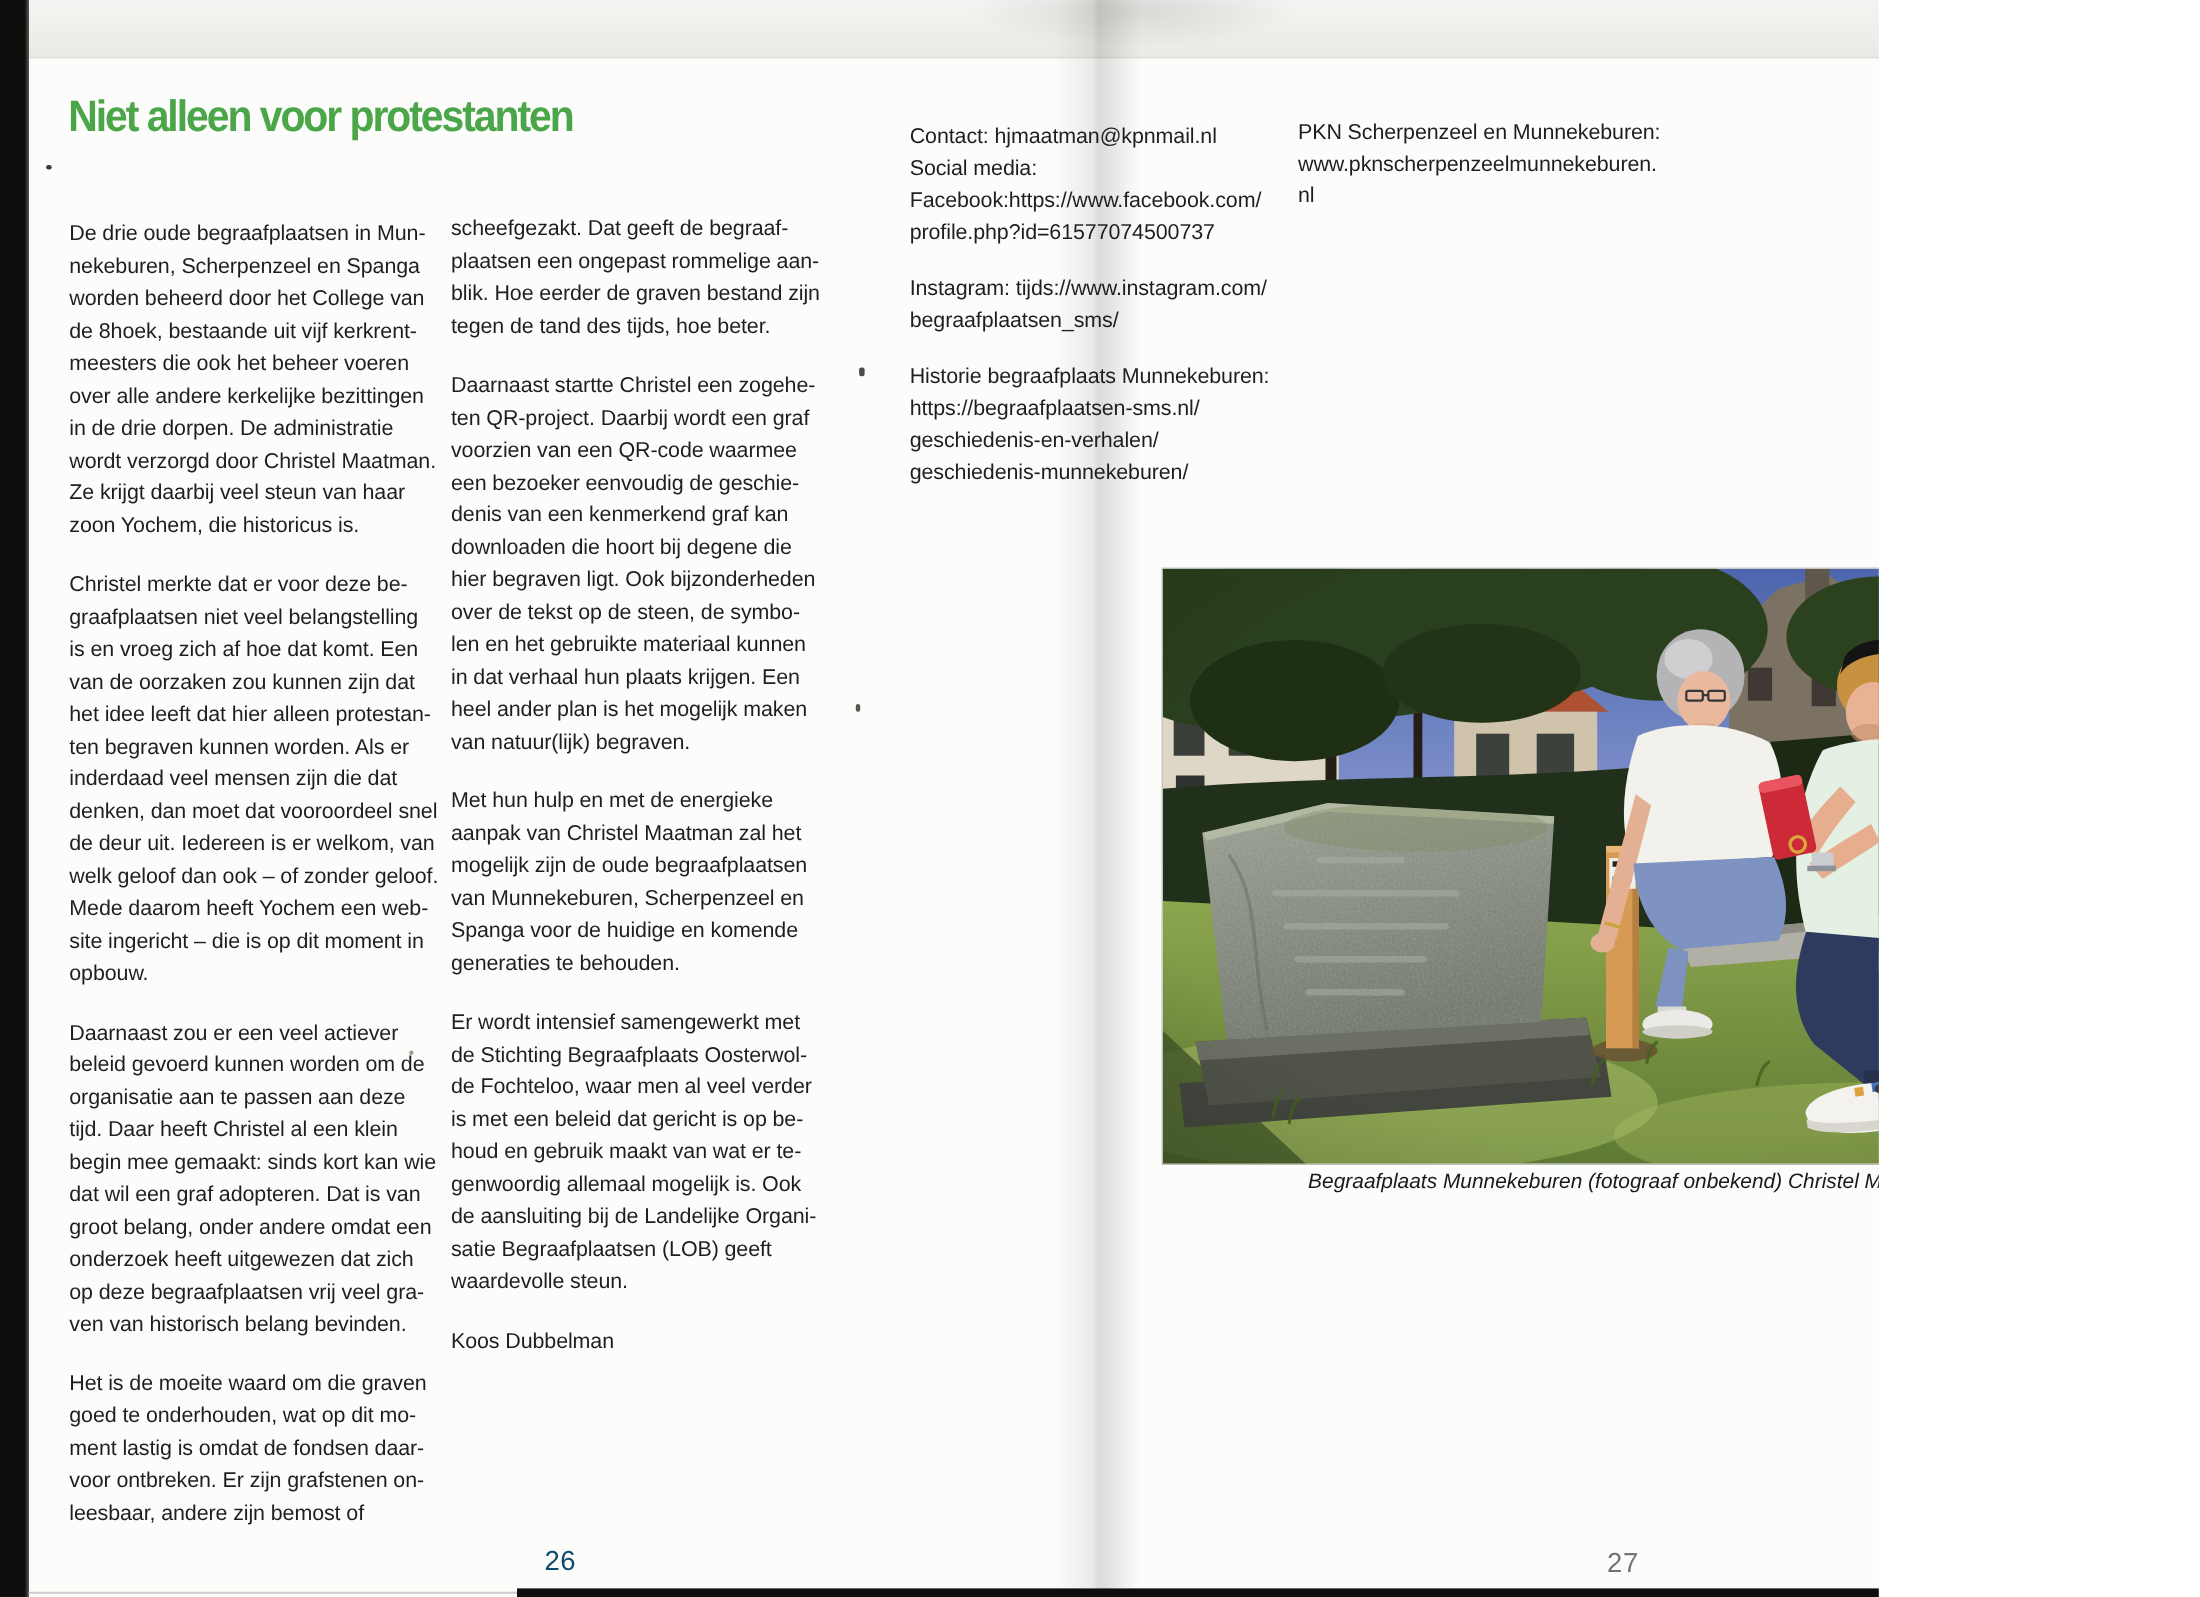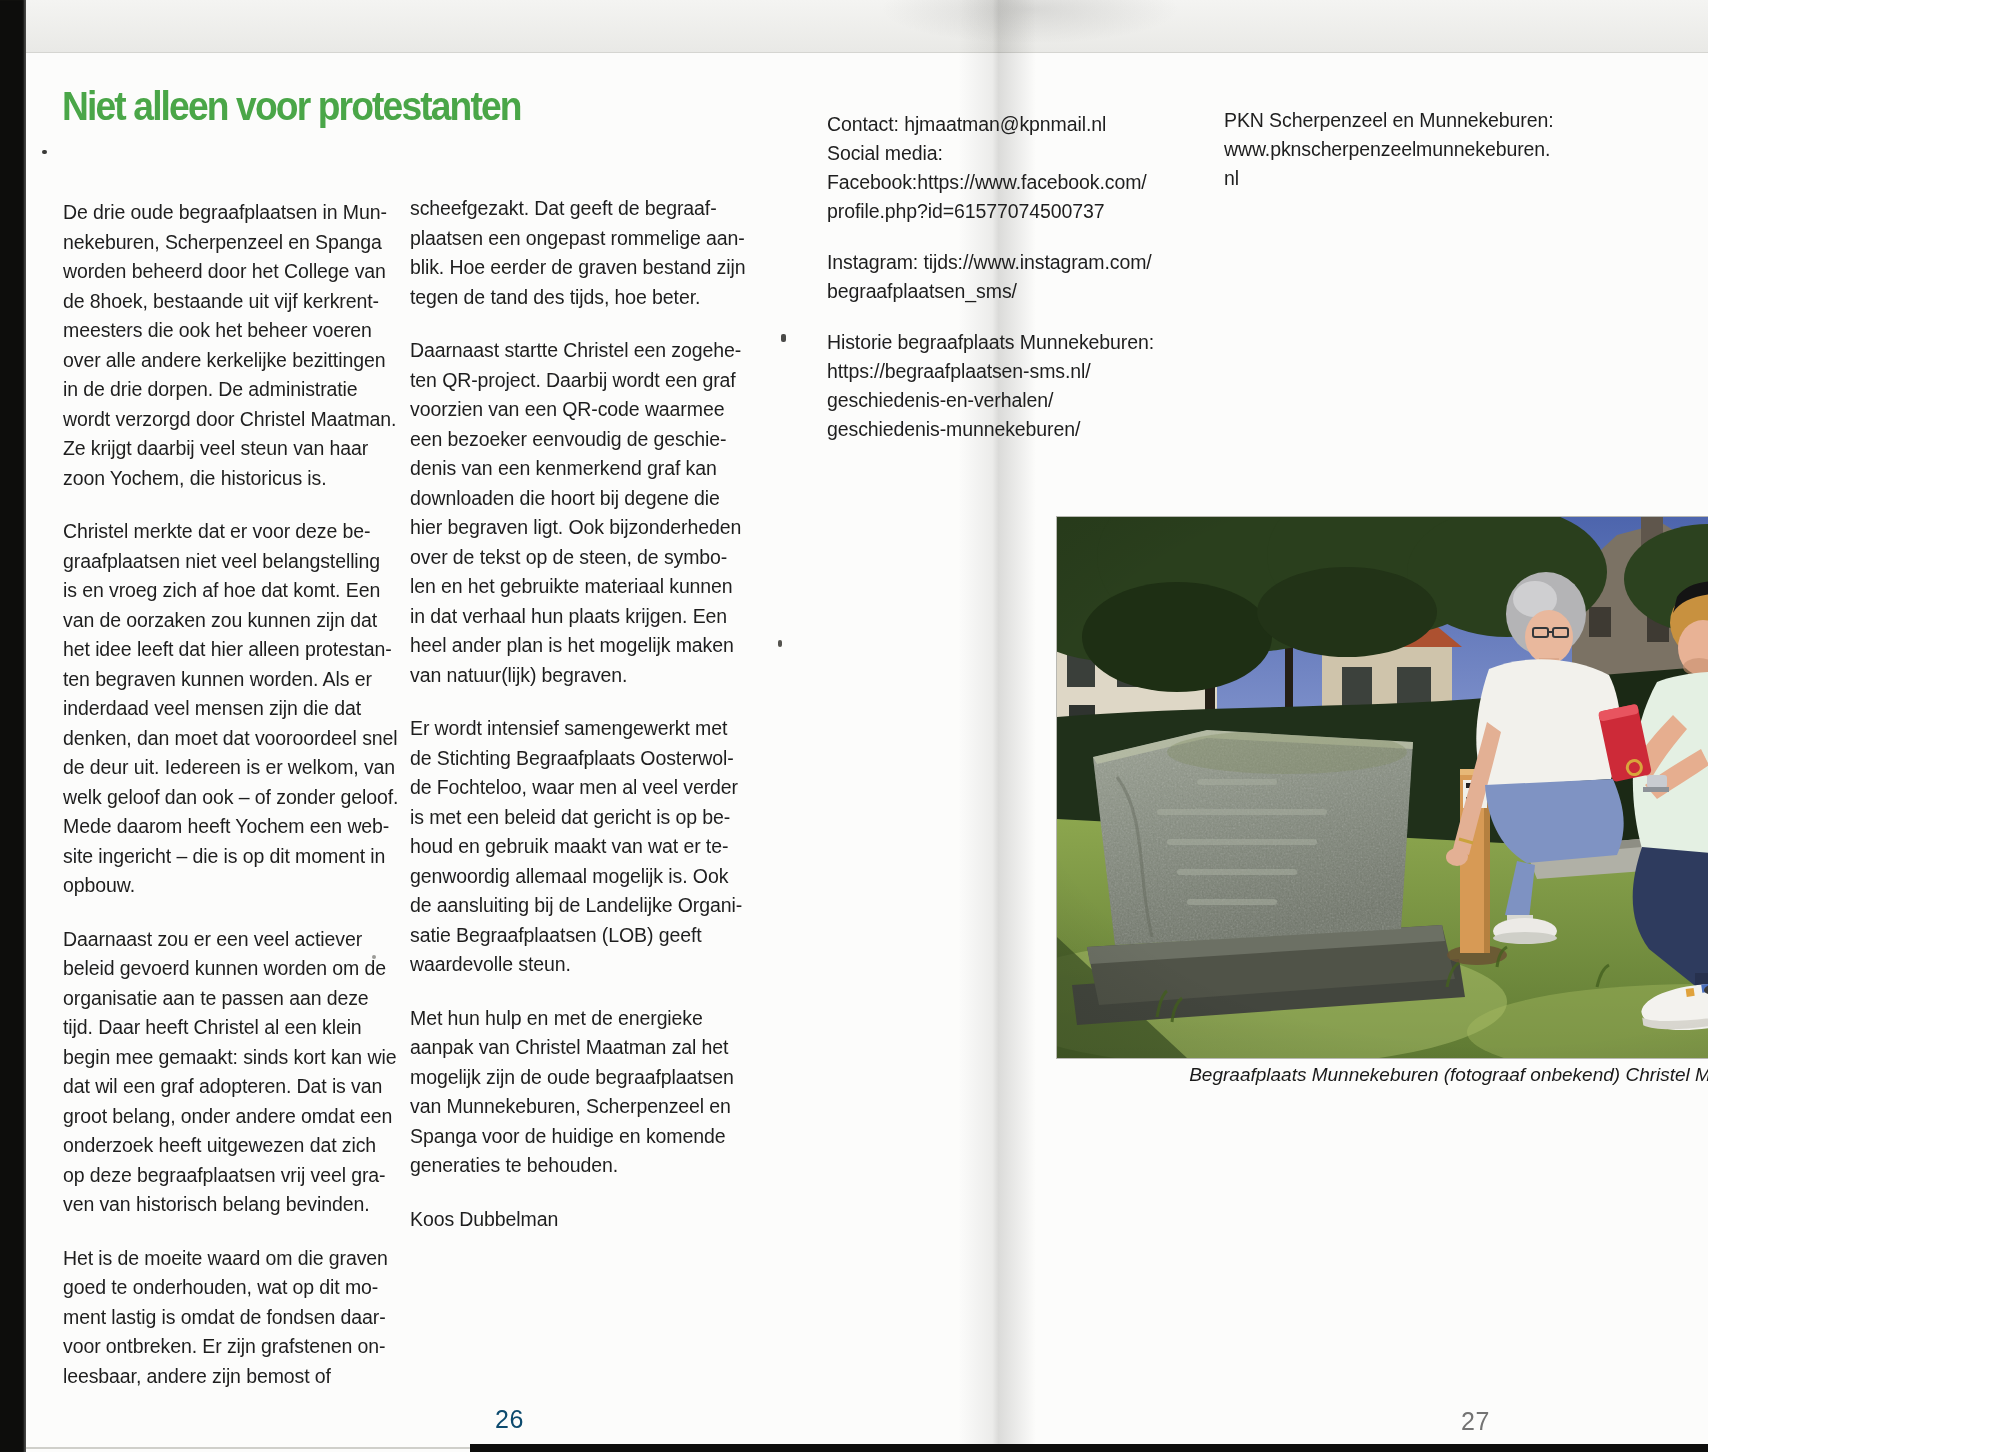--- a/index.html
+++ b/index.html
@@ -25,21 +25,21 @@
   .title{position:absolute;left:62px;top:84px;font-size:40px;font-weight:bold;
          letter-spacing:-2px;transform:scaleX(.93);transform-origin:left top;white-space:pre;}
   .col{position:absolute;font-size:19.5px;line-height:29.5px;letter-spacing:-.1px;}
   .para{white-space:pre;margin:0 0 24px 0;}
   #col1{left:63px;top:198px;width:340px;}
   #col2{left:410px;top:194px;width:340px;}
   
   .contact-col{position:absolute;font-size:19.5px;line-height:29px;letter-spacing:-.1px;}
   .contact-col .para{margin-bottom:22px;}
   #ccol1{left:827px;top:110px;width:350px;}
-  #ccol2{left:1180px;top:106px;width:360px;margin-left:44px;}
+  #ccol2{left:1180px;top:106px;width:360px;}
   .photo{position:absolute;left:1057px;top:517px;width:893px;height:541px;outline:1px solid #b8b8b2;}
   .photo svg{display:block;width:100%;height:100%;}
   .caption{position:absolute;left:1160px;top:1064px;width:790px;text-align:center;
            font-style:italic;font-size:19px;color:#191919;white-space:pre;}
   .pagenum{position:absolute;font-size:25px;letter-spacing:.5px;}
   #pn26{left:495px;top:1405px;}
   #pn27{left:1461px;top:1407px;}
 </style>
 </head>
 <body>
@@ -102,35 +102,35 @@
 voorzien van een QR-code waarmee
 een bezoeker eenvoudig de geschie-
 denis van een kenmerkend graf kan
 downloaden die hoort bij degene die
 hier begraven ligt. Ook bijzonderheden
 over de tekst op de steen, de symbo-
 len en het gebruikte materiaal kunnen
 in dat verhaal hun plaats krijgen. Een
 heel ander plan is het mogelijk maken
 van natuur(lijk) begraven.</div>
+        <div class="para">Met hun hulp en met de energieke
+aanpak van Christel Maatman zal het
+mogelijk zijn de oude begraafplaatsen
+van Munnekeburen, Scherpenzeel en
+Spanga voor de huidige en komende
+generaties te behouden.</div>
         <div class="para">Er wordt intensief samengewerkt met
 de Stichting Begraafplaats Oosterwol-
 de Fochteloo, waar men al veel verder
 is met een beleid dat gericht is op be-
 houd en gebruik maakt van wat er te-
 genwoordig allemaal mogelijk is. Ook
 de aansluiting bij de Landelijke Organi-
 satie Begraafplaatsen (LOB) geeft
 waardevolle steun.</div>
-        <div class="para">Met hun hulp en met de energieke
-aanpak van Christel Maatman zal het
-mogelijk zijn de oude begraafplaatsen
-van Munnekeburen, Scherpenzeel en
-Spanga voor de huidige en komende
-generaties te behouden.</div>
         <div class="para">Koos Dubbelman</div>
       </div>
     <div class="pagenum" id="pn26" style="color: #0c4a6e;">26</div>
   </div>
 
   <div>
     <div class="contact-col" id="ccol1">
         <div class="para">Contact: hjmaatman@kpnmail.nl
 Social media:
 Facebook:https://www.facebook.com/

